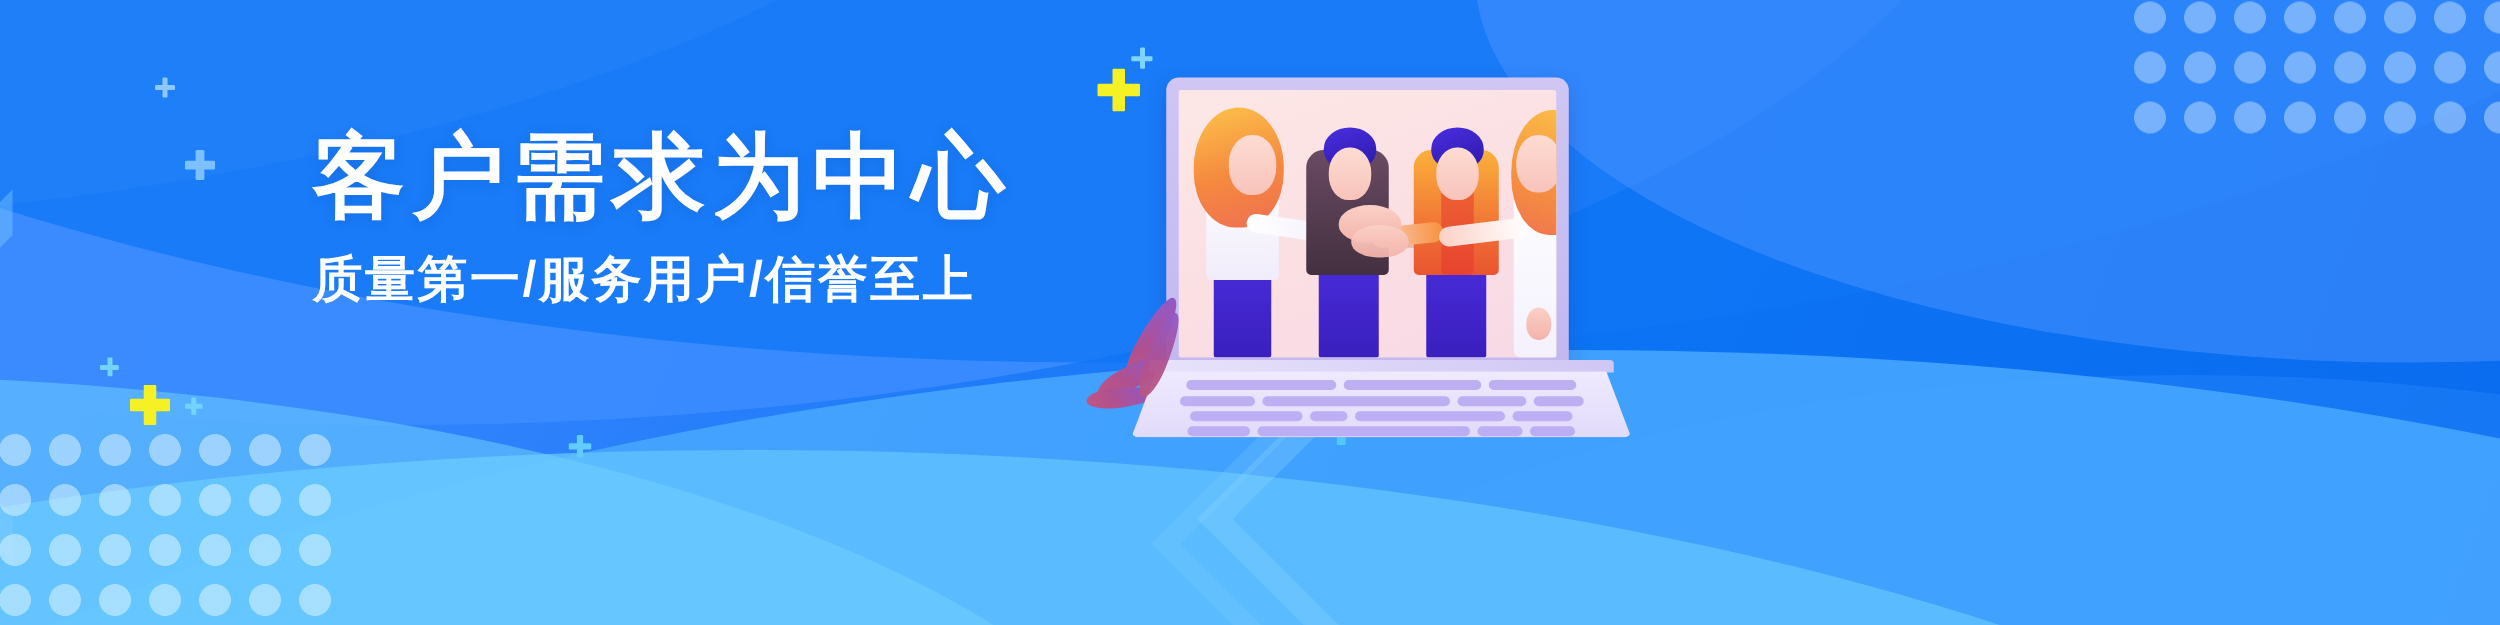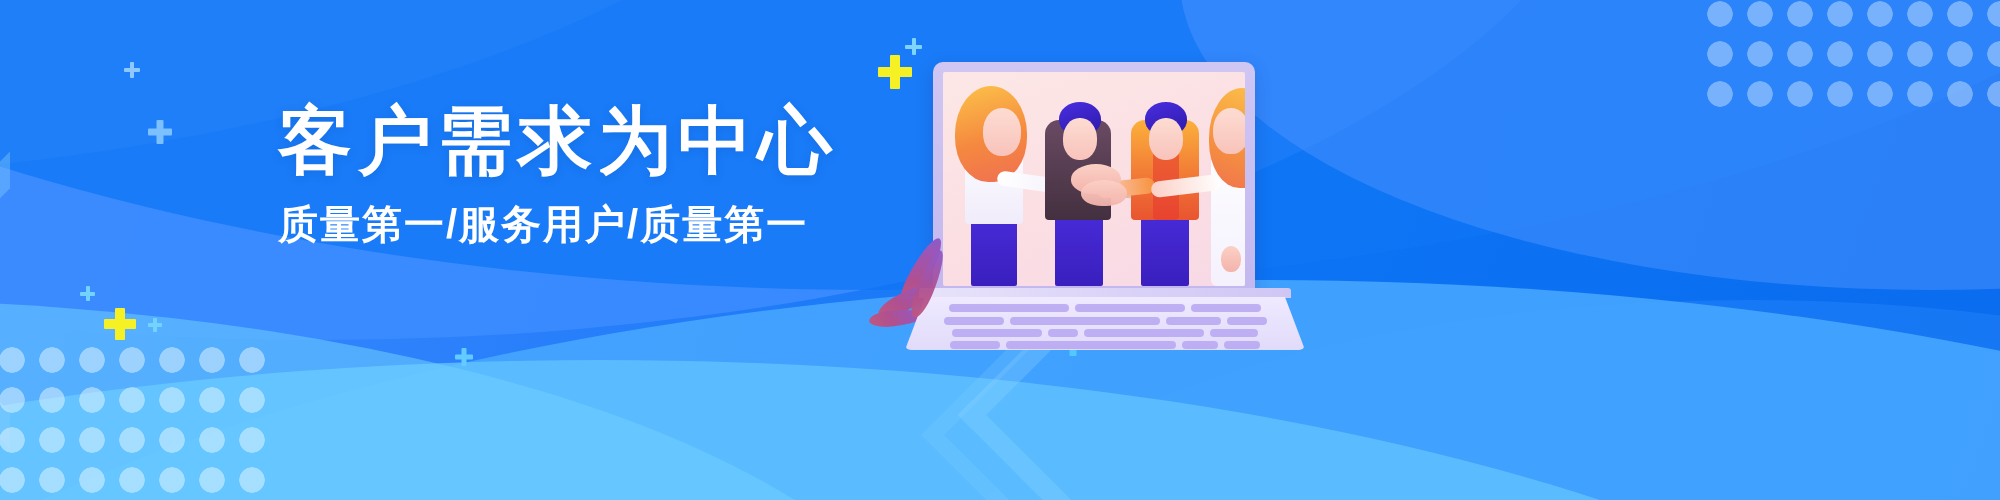--- a/index.html
+++ b/index.html
@@ -47,21 +47,21 @@
      background-image:radial-gradient(rgba(245,252,255,.45) 44%,transparent 46%);
      background-size:40px 40px;}
 
   
   .plus{position:absolute;}
   .plus:before,.plus:after{content:"";position:absolute;background:currentColor;border-radius:1px;}
   .plus:before{left:50%;top:0;width:var(--t);height:100%;transform:translateX(-50%);}
   .plus:after{top:50%;left:0;height:var(--t);width:100%;transform:translateY(-50%);}
 
   
-  #copy{position:absolute;left:250px;top:104px;width:600px;margin-left:28px;}
+  #copy{position:absolute;left:250px;top:104px;width:600px;}
   #headline{
     color:#ffffff;
     font-size:74px;
     font-weight:bold;
     letter-spacing:6px;
     line-height:1;
     white-space:nowrap;
     text-shadow:0 2px 10px rgba(6,60,140,.18);
   }
   #subtitle{
@@ -153,21 +153,21 @@
       <div class="plus" style="left: 104px; top: 308px; width: 32px; height: 32px; color: rgb(246, 241, 37); --t: 10px;"></div>
       <div class="plus" style="left: 80px; top: 286px; width: 15px; height: 15px; color: rgb(116, 210, 255); --t: 4px;"></div>
       <div class="plus" style="left: 148px; top: 318px; width: 14px; height: 14px; color: rgb(116, 210, 255); --t: 4px;"></div>
       <div class="plus" style="left: 124px; top: 62px; width: 16px; height: 16px; color: rgb(143, 200, 255); --t: 4px;"></div>
       <div class="plus" style="left: 148px; top: 120px; width: 24px; height: 24px; color: rgb(125, 192, 255); --t: 7px;"></div>
       <div class="plus" style="left: 455px; top: 348px; width: 18px; height: 18px; color: rgb(98, 203, 255); --t: 5px;"></div>
     </div>
 
   <div id="copy">
     <div id="headline">客户需求为中心</div>
-    <div id="subtitle">质量第一/服务用户/质量第一</div>
+    <div id="subtitle">质量第一/服务用户/信誉至上</div>
   </div>
 
   <div id="laptop">
 
     <div id="lid">
       <div id="screen">
 
         <div class="person" style="left:6px;width:92px;height:206px;">
           <div class="legs" style="left:22px;bottom:0;width:46px;height:82px;"></div>
           <div class="torso" style="left:16px;bottom:62px;width:58px;height:92px;background:linear-gradient(180deg,#ffffff,#f0ecfb);"></div>

